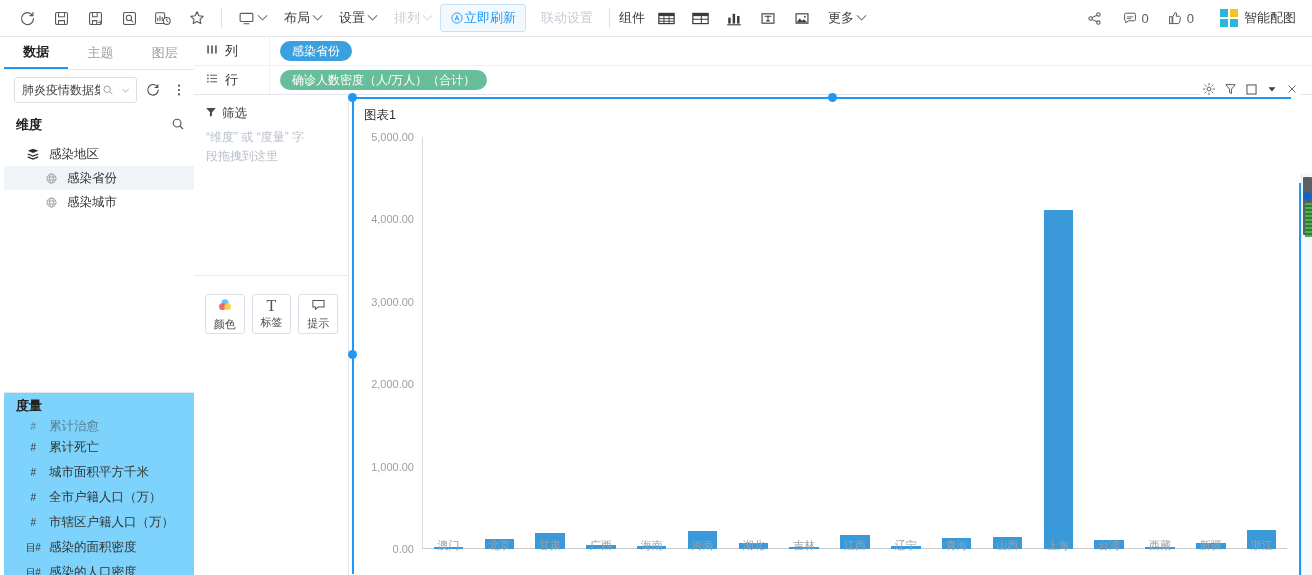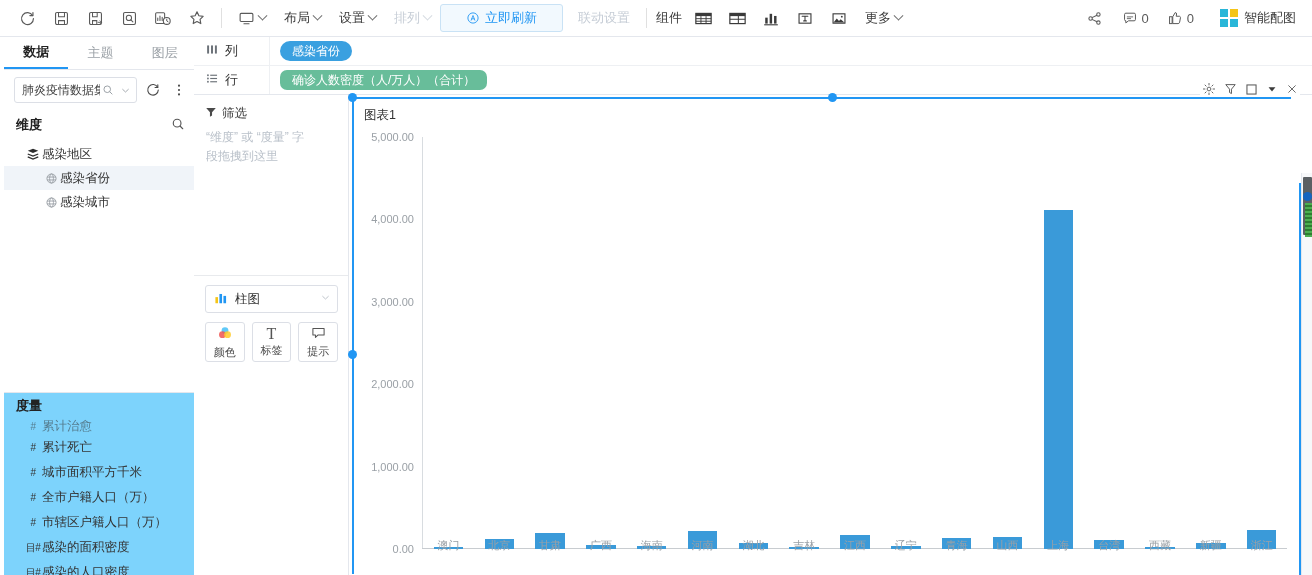--- a/index.html
+++ b/index.html
@@ -30,23 +30,23 @@
     display: flex; align-items: center; gap: 4px;
     padding: 4px 9px; color: #3c3c3c; font-size: 13px; cursor: pointer; white-space: nowrap;
   }
   .tb-menu.disabled { color: #c6cdd6; cursor: default; }
   .caret {
     display: inline-block; width: 7px; height: 7px;
     border-right: 1.3px solid currentColor; border-bottom: 1.3px solid currentColor;
     transform: rotate(45deg) translate(-2px,-2px); opacity: .75;
   }
   .tb-refresh {
-    display: flex; align-items: center; gap: 5px;
+    display: flex; align-items: center; 
     border: 1px solid #c9e2f5; background: #f2f9fe; color: #2196f3;
-    padding: 4px 25px; border-radius: 3px; font-size: 13px; cursor: pointer; white-space: nowrap;
+    padding: 4px 9px; border-radius: 3px; font-size: 13px; cursor: pointer; white-space: nowrap;
   }
   .tb-label { font-size: 13px; color: #3c3c3c; margin: 0 4px 0 2px; }
   .tb-spacer { flex: 1; }
   .tb-right { display: flex; align-items: center; gap: 2px; }
   .tb-count { display: flex; align-items: center; gap: 4px; padding: 4px 8px; color: #5a5a5a; font-size: 13px; cursor: pointer; }
   .smart {
     display: flex; align-items: center; gap: 6px; padding: 4px 6px; margin-left: 10px;
     font-size: 13px; color: #3c3c3c; cursor: pointer;
   }
   .smart-grid { display: grid; grid-template-columns: 8px 8px; grid-template-rows: 8px 8px; gap: 2px; }
@@ -70,21 +70,21 @@
     overflow: hidden; cursor: pointer;
   }
   .ds-name { flex: 1; white-space: nowrap; overflow: hidden; }
   .ds-ic { color: #9aa0a6; margin-left: 2px; display: flex; align-items: center; }
   .icon-btn { width: 20px; height: 20px; display: flex; align-items: center; justify-content: center; color: #5a5a5a; cursor: pointer; }
   .sec-head {
     display: flex; align-items: center; justify-content: space-between;
     padding: 6px 12px 6px 12px; font-size: 13px; font-weight: bold; color: #222;
   }
   .fld {
-    display: flex; align-items: center; gap: 2px; height: 24px;
+    display: flex; align-items: center; gap: 9px; height: 24px;
     padding-left: 22px; font-size: 12.5px; color: #333; cursor: pointer; white-space: nowrap;
   }
   .fld.ind { padding-left: 40px; }
   .fld.sel { background: #f0f4f9; }
   .fld .glyph { width: 14px; display: flex; align-items: center; justify-content: center; color: #333; flex: none; }
   .fld .txt { overflow: hidden; text-overflow: ellipsis; }
   .dim-list { padding-top: 2px; }
   .measures {
     position: absolute; left: 0; bottom: 0; width: 193px; top: 355px;
     border-top: 1px solid #e4e7ed; background: #7dd3fc; overflow: hidden;
@@ -99,21 +99,21 @@
   .shelf-label {
     width: 75px; display: flex; align-items: center; gap: 6px;
     padding-left: 11px; font-size: 13px; color: #333; flex: none;
   }
   .shelf-drop { flex: 1; display: flex; align-items: center; padding-left: 10px; border-left: 1px solid #eef0f3; height: 100%; }
   .pill {
     display: inline-flex; align-items: center; height: 20px; padding: 0 12px;
     border-radius: 10px; color: #fff; font-size: 12px; white-space: nowrap; cursor: pointer;
   }
   .pill.blue { background: #3aa0e0; }
-  .pill.green { background: #68bd9a; border-radius: 7px; }
+  .pill.green { background: #68bd9a; }
 
   .mid {
     position: absolute; top: 95px; left: 194px; width: 155px; height: 480px;
     background: #fff; border-right: 1px solid #e4e7ed;
   }
   .mid-sec-title {
     display: flex; align-items: center; gap: 5px;
     padding: 10px 10px 6px 11px; font-size: 12.5px; color: #333;
   }
   .filter-hint { padding: 0 12px; font-size: 12px; color: #b9c0c9; line-height: 19px; }
@@ -515,35 +515,20 @@
     </div>
     <div class="filter-hint">
       <div>“维度” 或 “度量” 字</div>
       <div>段拖拽到这里</div>
     </div>
 
     <div class="mid-div" style="position:absolute;top:180px;left:0;right:0"></div>
 
     <div style="position:absolute;top:184px;left:0;right:0">
       <div class="marks-box">
-        <div class="mark-select">
-          <span>
-            <svg width="14" height="14" viewBox="0 0 16 16">
-                <rect x="1.6" y="7" width="3" height="7" fill="#f5c518"></rect>
-                <rect x="6.2" y="3.4" width="3" height="10.6" fill="#2196f3"></rect>
-                <rect x="10.8" y="5.6" width="3" height="8.4" fill="#2196f3"></rect>
-              </svg>
-          </span>
-          <span class="sp">柱图</span>
-          <span>
-            <svg width="11" height="11" viewBox="0 0 16 16">
-                <path d="M3.5 6l4.5 4.2L12.5 6" fill="none" stroke="#b6bcc3" stroke-width="1.3"></path>
-              </svg>
-          </span>
-        </div>
         <div class="mark-btns">
           <div class="mark-btn">
             <span>
               <svg width="18" height="17" viewBox="0 0 20 20">
                   <circle cx="10" cy="6.6" r="4" fill="#4fc3f7" opacity=".9"></circle>
                   <circle cx="7" cy="11.4" r="4" fill="#ef5350" opacity=".85"></circle>
                   <circle cx="13" cy="11.4" r="4" fill="#ffca28" opacity=".85"></circle>
                 </svg>
             </span>
             <span>颜色</span>

